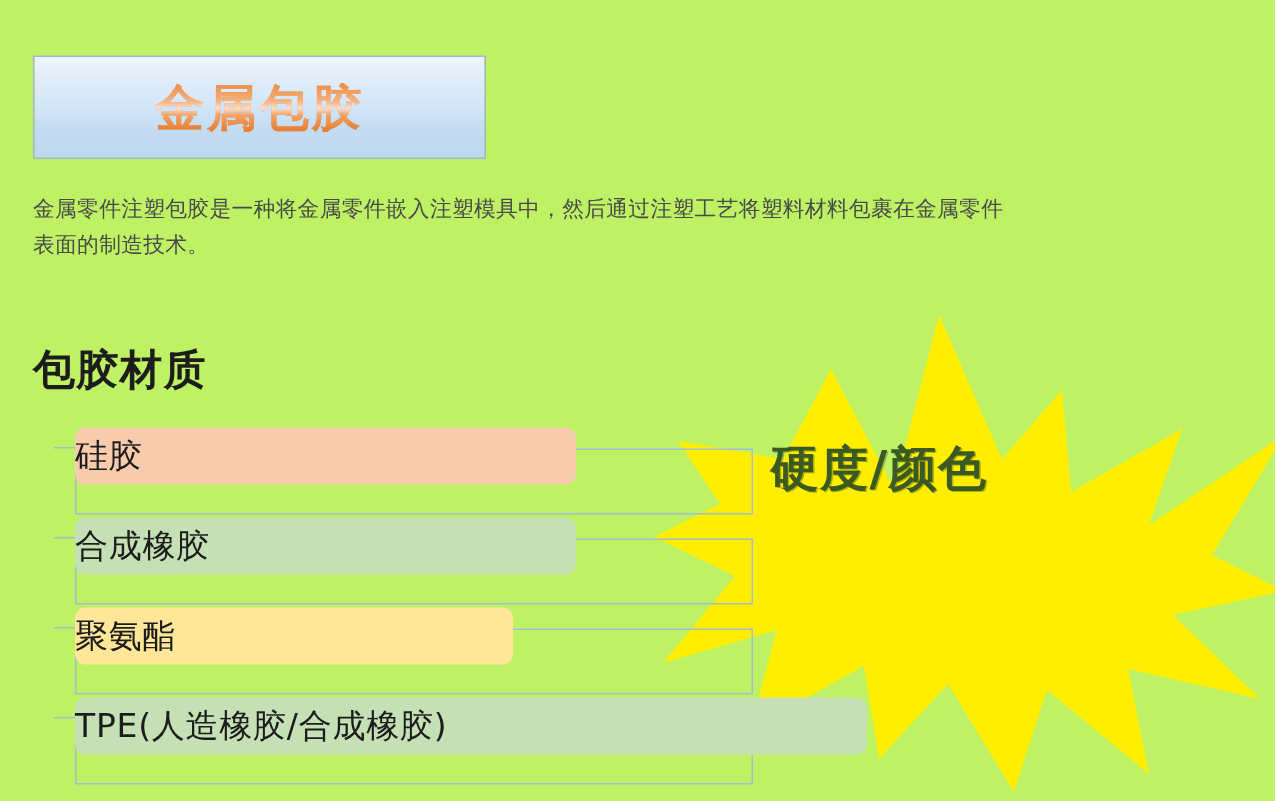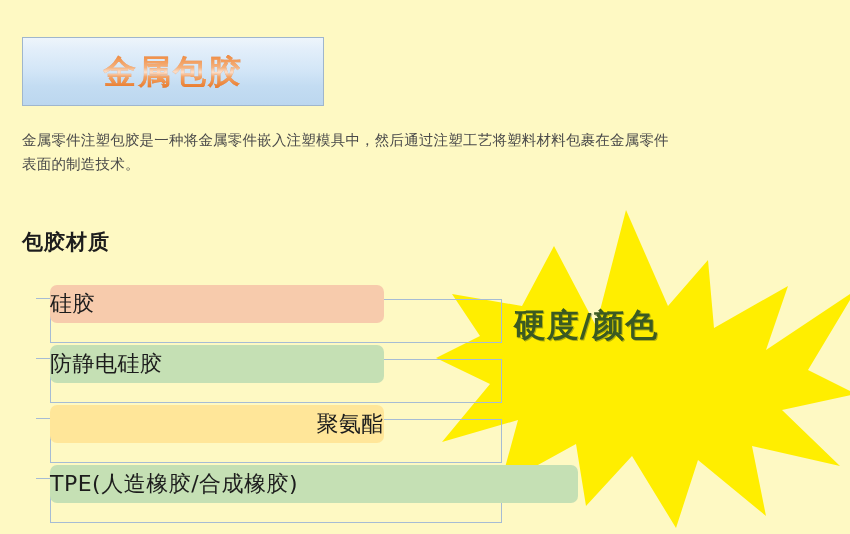--- a/index.html
+++ b/index.html
@@ -71,21 +71,21 @@
     color: #4a4a4a;
     letter-spacing: 0.2px;
   }
 
   
   .section-heading {
     position: absolute;
     left: 22px;
     top: 228px;
     font-family: "DejaVu Sans", "Liberation Sans", sans-serif;
-    font-size: 21px;
+    font-size: 28px;
     font-weight: 700;
     color: #1d1d1d;
     letter-spacing: 1px;
   }
 
   
   .rows {
     position: absolute;
     left: 36px;
     top: 285px;
@@ -129,21 +129,21 @@
     font-family: "DejaVu Sans", "Liberation Sans", sans-serif;
     font-size: 22px;
     font-weight: 500;
     color: #1c1c1c;
     white-space: nowrap;
     letter-spacing: 0.5px;
   }
 
   .row-1 .bar { width: 334px; background: #f7cbac; }
   .row-2 .bar { width: 334px; background: #c5e0b4; }
-  .row-3 .bar { width: 334px; background: #ffe699; justify-content: flex-end; }
+  .row-3 .bar { width: 292px; background: #ffe699; }
   .row-4 .bar { width: 528px; background: #c5e0b4; }
 
   .row-1 .row-box,
   .row-2 .row-box,
   .row-3 .row-box { right: -6px; }
   .row-4 .row-box { right: -6px; }
 
   
   .starburst {
     position: absolute;
@@ -173,55 +173,55 @@
     color: #3b5a22;
     letter-spacing: 1px;
     text-shadow: 1px 1px 0 rgba(40,60,20,0.35);
     pointer-events: none;
   }
   .burst-line { display: block; white-space: nowrap; }
 </style>
 </head>
 <body>
 
-<div id="page" style="background: #fef9c3;">
+<div id="page" style="background: #bef264;">
 
   <div class="title-banner">
     <div class="title-text">金属包胶</div>
   </div>
 
   <div class="intro">金属零件注塑包胶是一种将金属零件嵌入注塑模具中，然后通过注塑工艺将塑料材料包裹在金属零件表面的制造技术。</div>
 
   <div class="section-heading">包胶材质</div>
 
   <div class="starburst">
     <svg viewBox="0 0 420 330" preserveAspectRatio="none">
       <polygon fill="#ffee00" points="118,48 160,128 190,12 232,108 272,62 278,130 352,88 330,152 420,92 372,172 420,196 346,212 404,268 316,248 330,318 262,262 240,330 196,258 150,308 140,246 64,288 82,222 6,244 54,186 0,160 44,138 16,96 86,108"></polygon>
     </svg>
   </div>
 
-  <div class="burst-text" style="color: rgb(59, 90, 34); margin-top: 13px;">
+  <div class="burst-text" style="color: rgb(59, 90, 34);">
     <span class="burst-line">硬度/颜色</span>
   </div>
 
   <div class="rows">
 
     <div class="row row-1">
       <div class="row-stub" style="background: rgb(166, 188, 212);"></div>
       <div class="row-box" style="border-color: rgb(166, 188, 212);"></div>
       <div class="bar" style="background: rgb(247, 203, 172);">
         <span class="bar-label">硅胶</span>
       </div>
     </div>
 
     <div class="row row-2">
       <div class="row-stub" style="background: rgb(166, 188, 212);"></div>
       <div class="row-box" style="border-color: rgb(166, 188, 212);"></div>
       <div class="bar" style="background: rgb(197, 224, 180);">
-        <span class="bar-label">防静电硅胶</span>
+        <span class="bar-label">合成橡胶</span>
       </div>
     </div>
 
     <div class="row row-3">
       <div class="row-stub" style="background: rgb(166, 188, 212);"></div>
       <div class="row-box" style="border-color: rgb(166, 188, 212);"></div>
       <div class="bar" style="background: rgb(255, 230, 153);">
         <span class="bar-label">聚氨酯</span>
       </div>
     </div>

